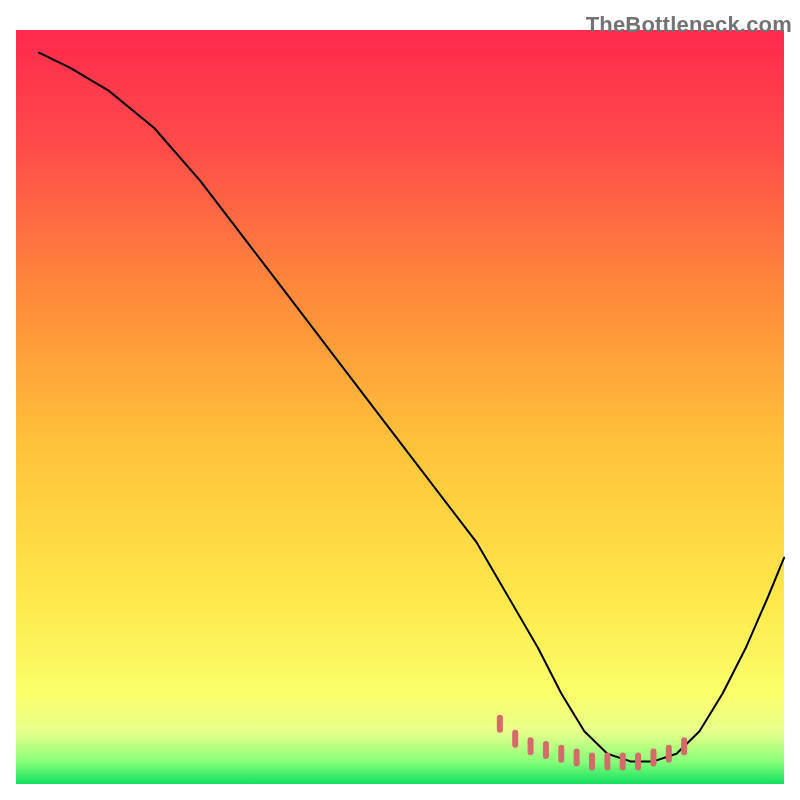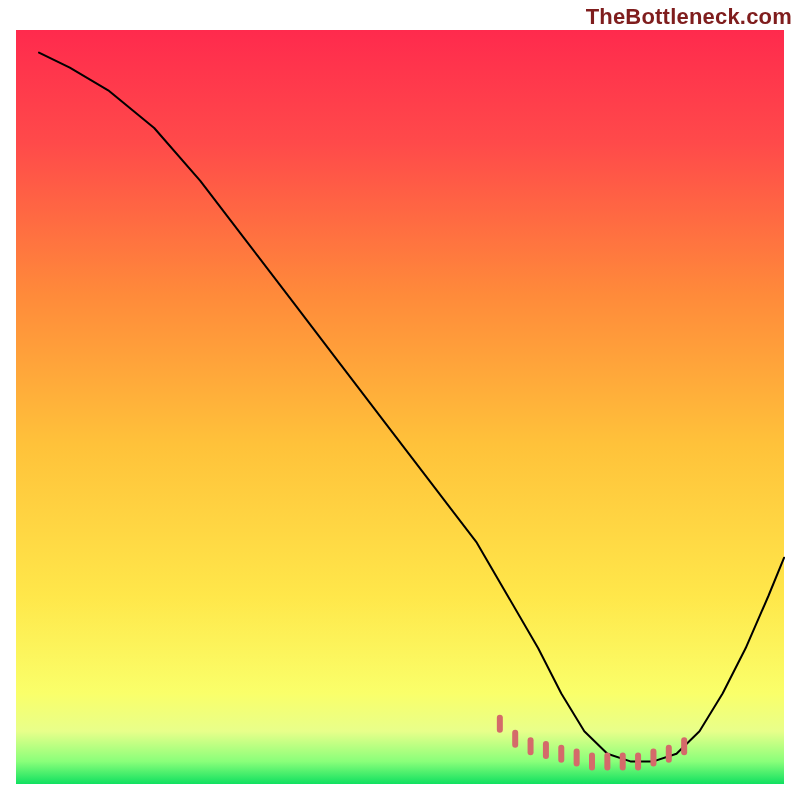--- a/index.html
+++ b/index.html
@@ -10,26 +10,26 @@
     background: #ffffff;
     overflow: hidden;
   }
   .chart-wrap {
     position: relative;
     width: 800px;
     height: 800px;
   }
   .watermark {
     position: absolute;
-    top: 4px;
+    top: 12px;
     right: 8px;
     font-family: Arial, Helvetica, sans-serif;
     font-size: 22px;
     font-weight: 600;
-    color: #7f1d1d;
+    color: #737373;
     letter-spacing: 0.2px;
     z-index: 5;
     margin-left: 29px;
   }
   svg {
     position: absolute;
     top: 0;
     left: 0;
     width: 800px;
     height: 800px;

